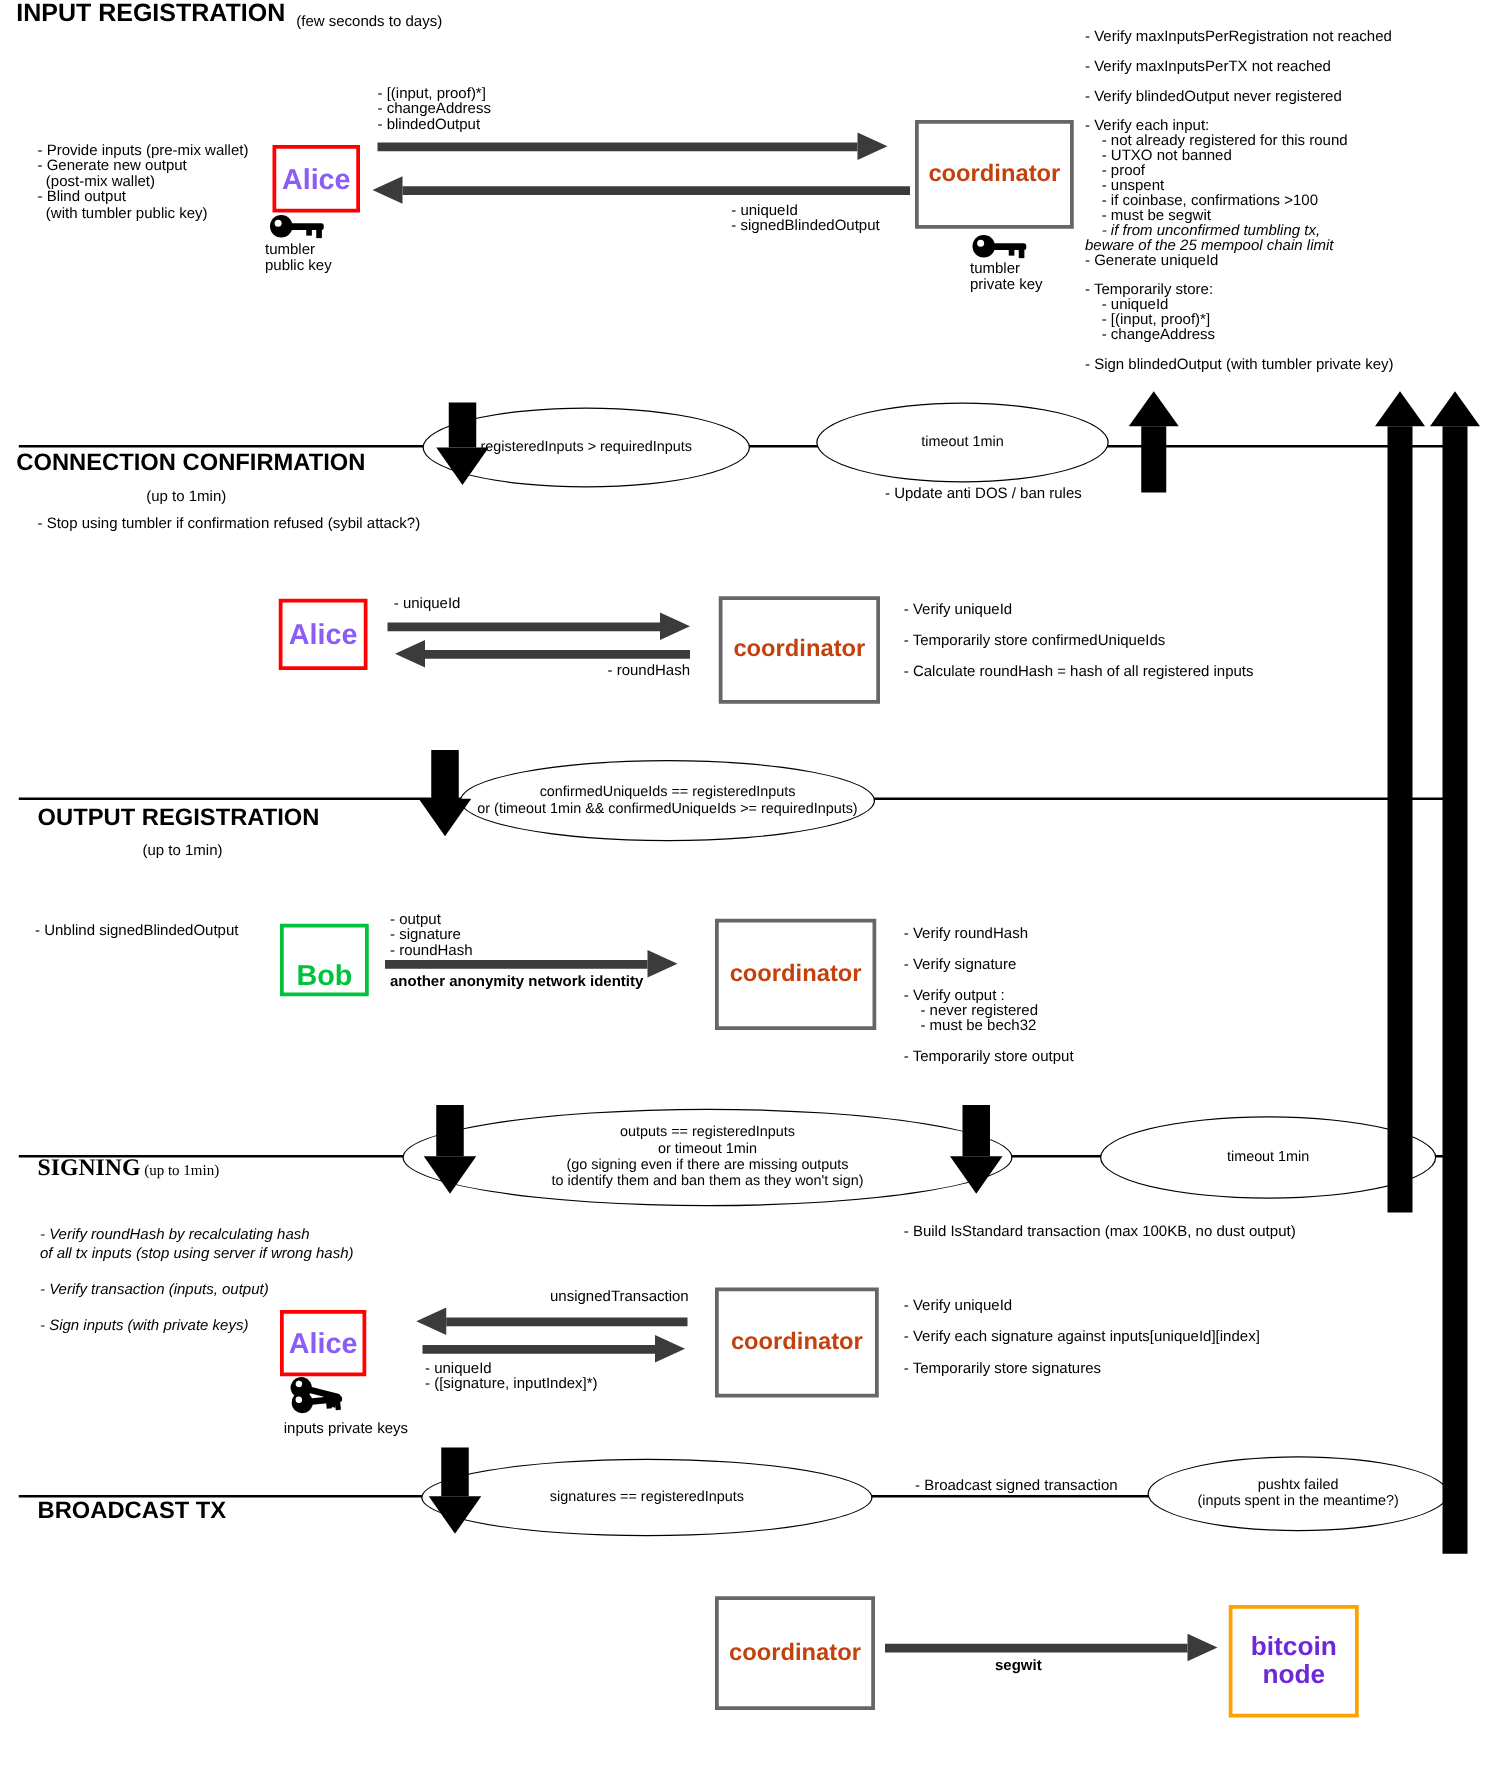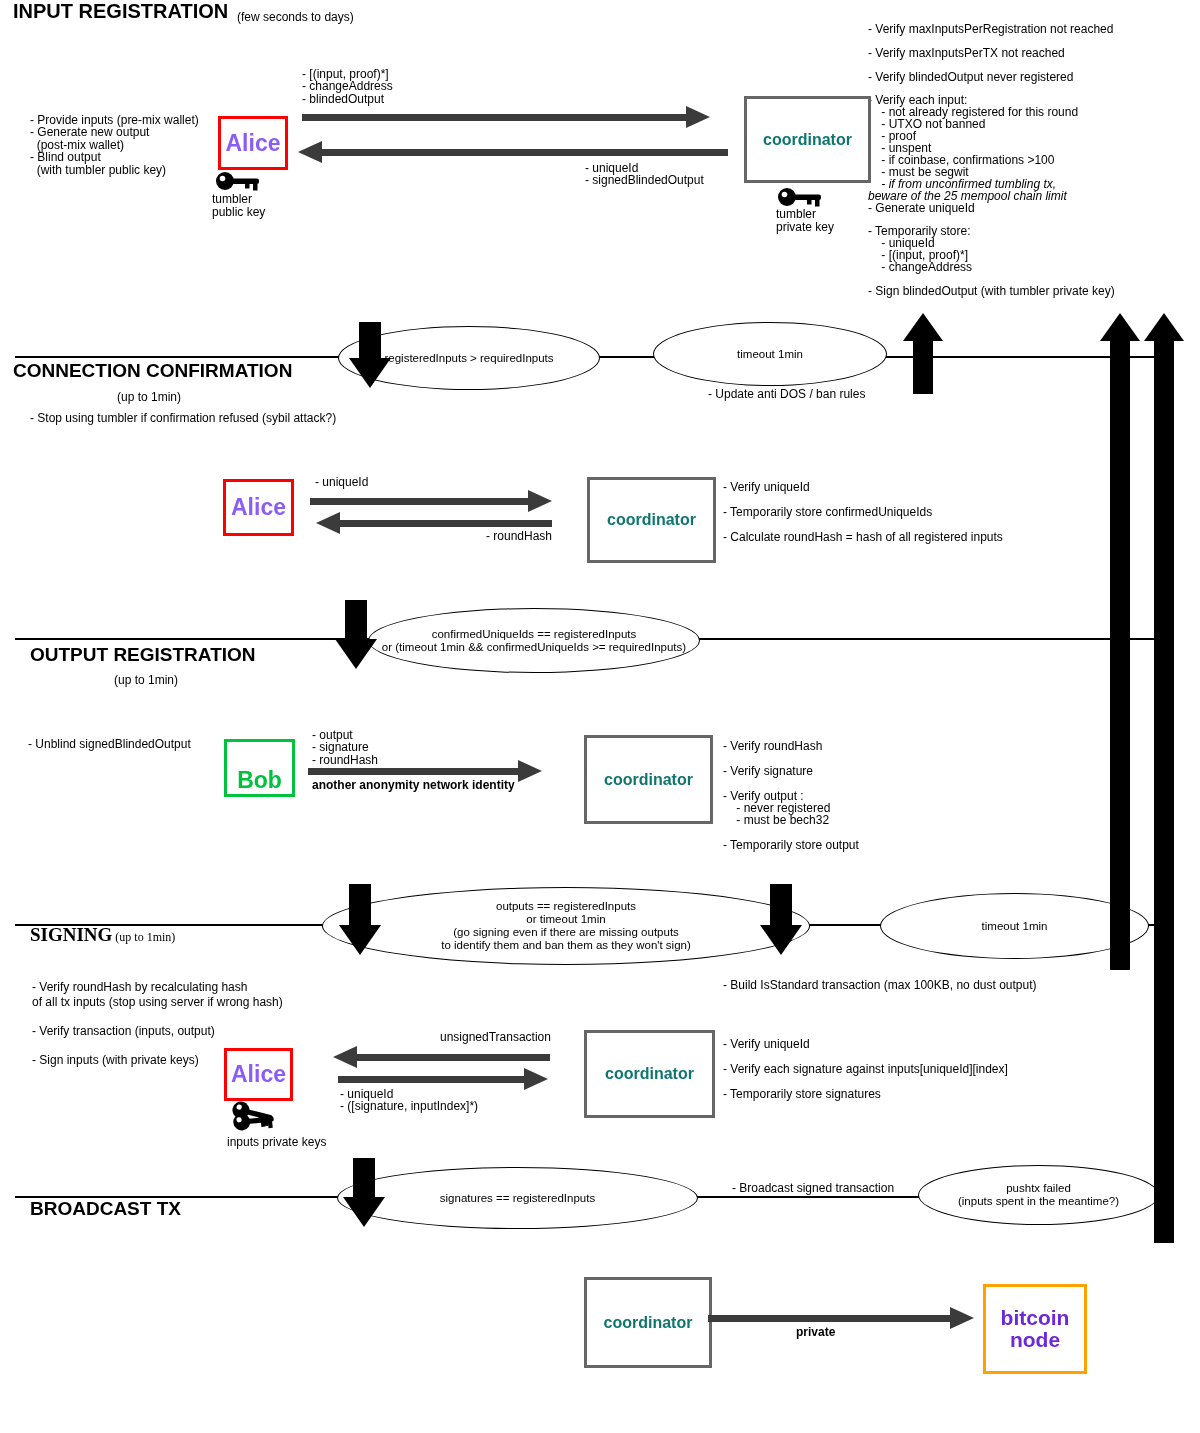--- a/index.html
+++ b/index.html
@@ -1,35 +1,35 @@
 <!DOCTYPE html>
 <html><head>
 <meta charset="utf-8">
 <style>
   html,body{margin:0;padding:0;background:#fff;}
   #stage{position:relative;width:1200px;height:1433px;background:#fff;overflow:hidden;
          font-family:"Liberation Sans","DejaVu Sans",sans-serif;color:#000;}
   .t{position:absolute;white-space:pre-wrap;font-size:12px;line-height:12.4px;}
   .lh13{line-height:13px;}
-  .lh145{line-height:14.5px;}
+  .lh145{line-height:14.5px;font-style:italic;}
   .biglist{font-size:12px;line-height:11.9px;}
   .it{font-style:italic;}
   .b{font-weight:bold;}
   .title{font-size:19px;font-weight:bold;letter-spacing:0;}
   .title-main{font-size:20px;font-weight:bold;}
   .sub{font-size:12px;font-weight:normal;}
   .hline{position:absolute;height:2px;background:#000;z-index:1;}
   .ellipse{position:absolute;border:1.5px solid #000;border-radius:50%;background:#fff;
            display:flex;align-items:center;justify-content:center;text-align:center;
            font-size:11.5px;line-height:13px;white-space:pre-line;z-index:2;}
   .box{position:absolute;background:#fff;border:3px solid;display:flex;align-items:center;
        justify-content:center;font-weight:bold;text-align:center;z-index:2;}
   .alice{color:#8b5cf6;border-color:#ff0000;font-size:23px;}
   .bob{color:#00c23d;border-color:#00c23d;font-size:23px;}
-  .coord{color:#0f766e;border-color:#666;font-size:16px;margin-left:12px;}
+  .coord{color:#c2410c;border-color:#666;font-size:19px;}
   .btc{color:#6d28d9;border-color:#ffa200;font-size:21px;line-height:1.05;white-space:pre-line;}
   .shaft{position:absolute;background:#3b3b3b;z-index:2;}
   .blk{background:#000;z-index:3;}
   .tri{position:absolute;width:0;height:0;z-index:3;}
   .key{position:absolute;z-index:2;}
 </style>
 </head>
 <body>
 
 <div id="stage">
@@ -266,20 +266,20 @@
 
   <div class="t title" style="left:30px;top:1203px;">BROADCAST TX</div>
   <div class="t" style="left:732px;top:1182px;">- Broadcast signed transaction</div>
 
   <div class="box coord" style="left:572px;top:1277px;width:122px;height:85px;">
     <span>coordinator</span>
   </div>
 
   <div class="shaft" style="left:708px;top:1315px;width:242px;height:7px;"></div>
   <div class="tri" style="left:950px;top:1307px;border-top:11.5px solid transparent;border-bottom:11.5px solid transparent;border-left:24px solid #3b3b3b;"></div>
-  <div class="t b" style="left:796px;top:1326px;">private</div>
+  <div class="t b" style="left:796px;top:1326px;">segwit</div>
 
   <div class="box btc" style="left:983px;top:1284px;width:98px;height:84px;">
     <span>bitcoin
 node</span>
   </div>
 
 </div>
 
 </body></html>

